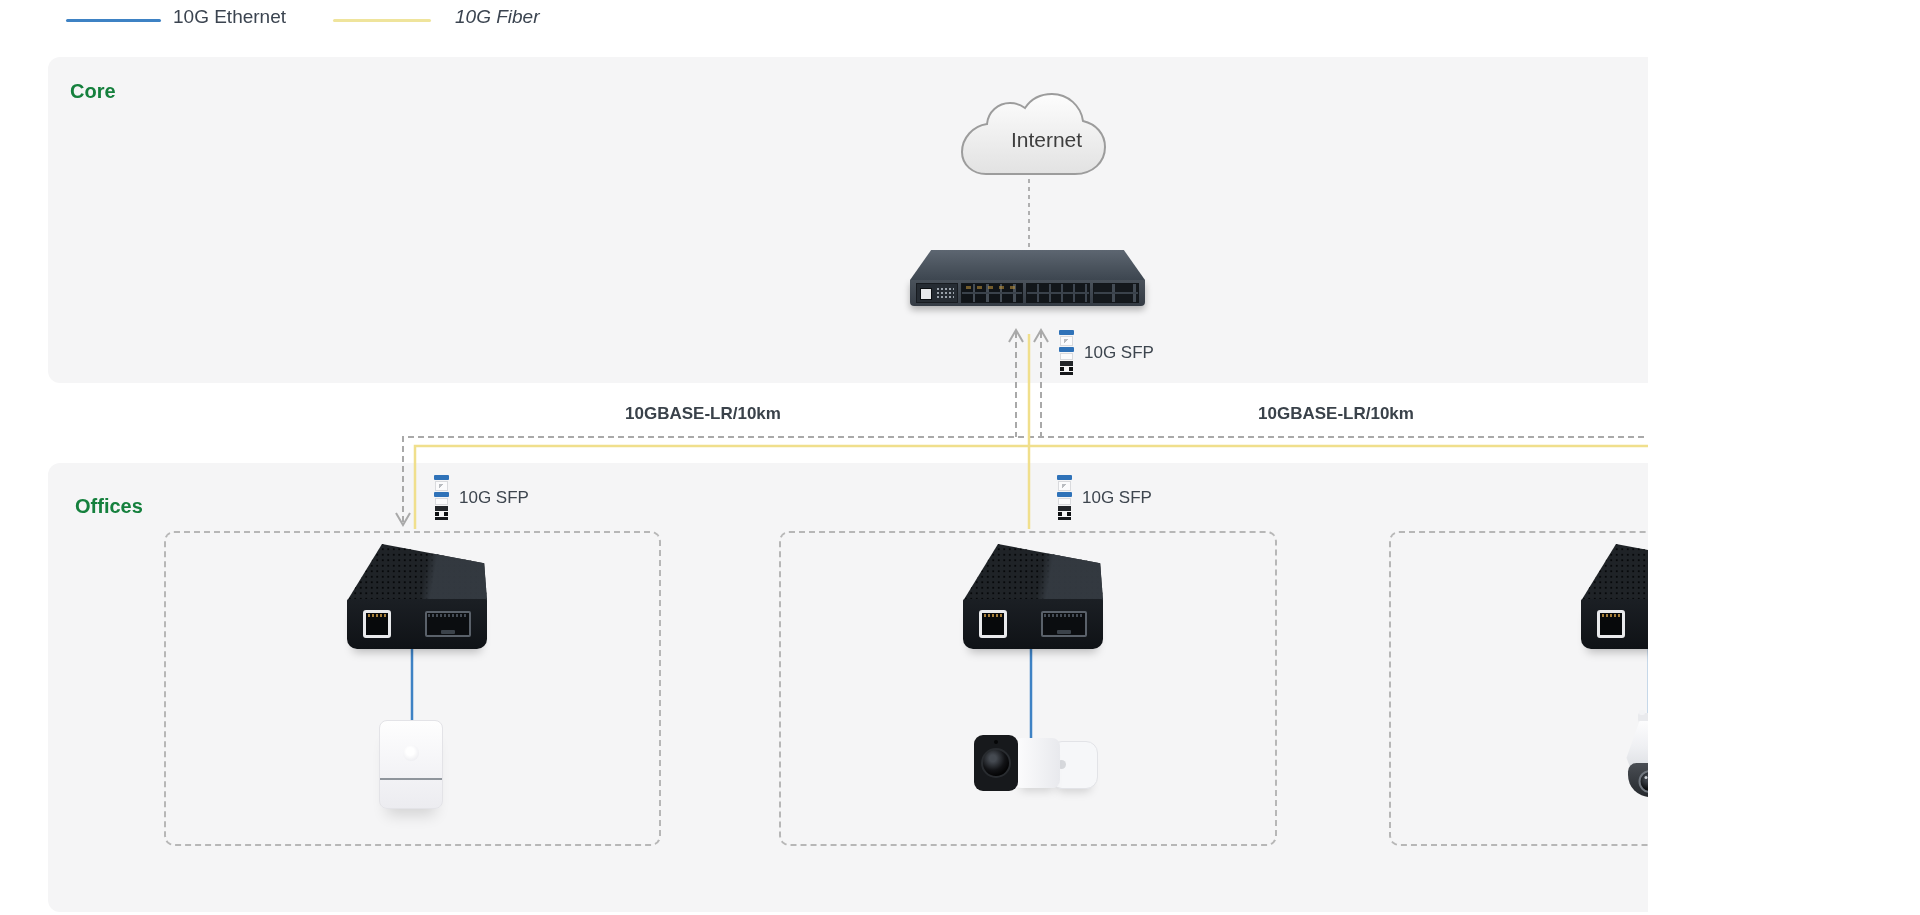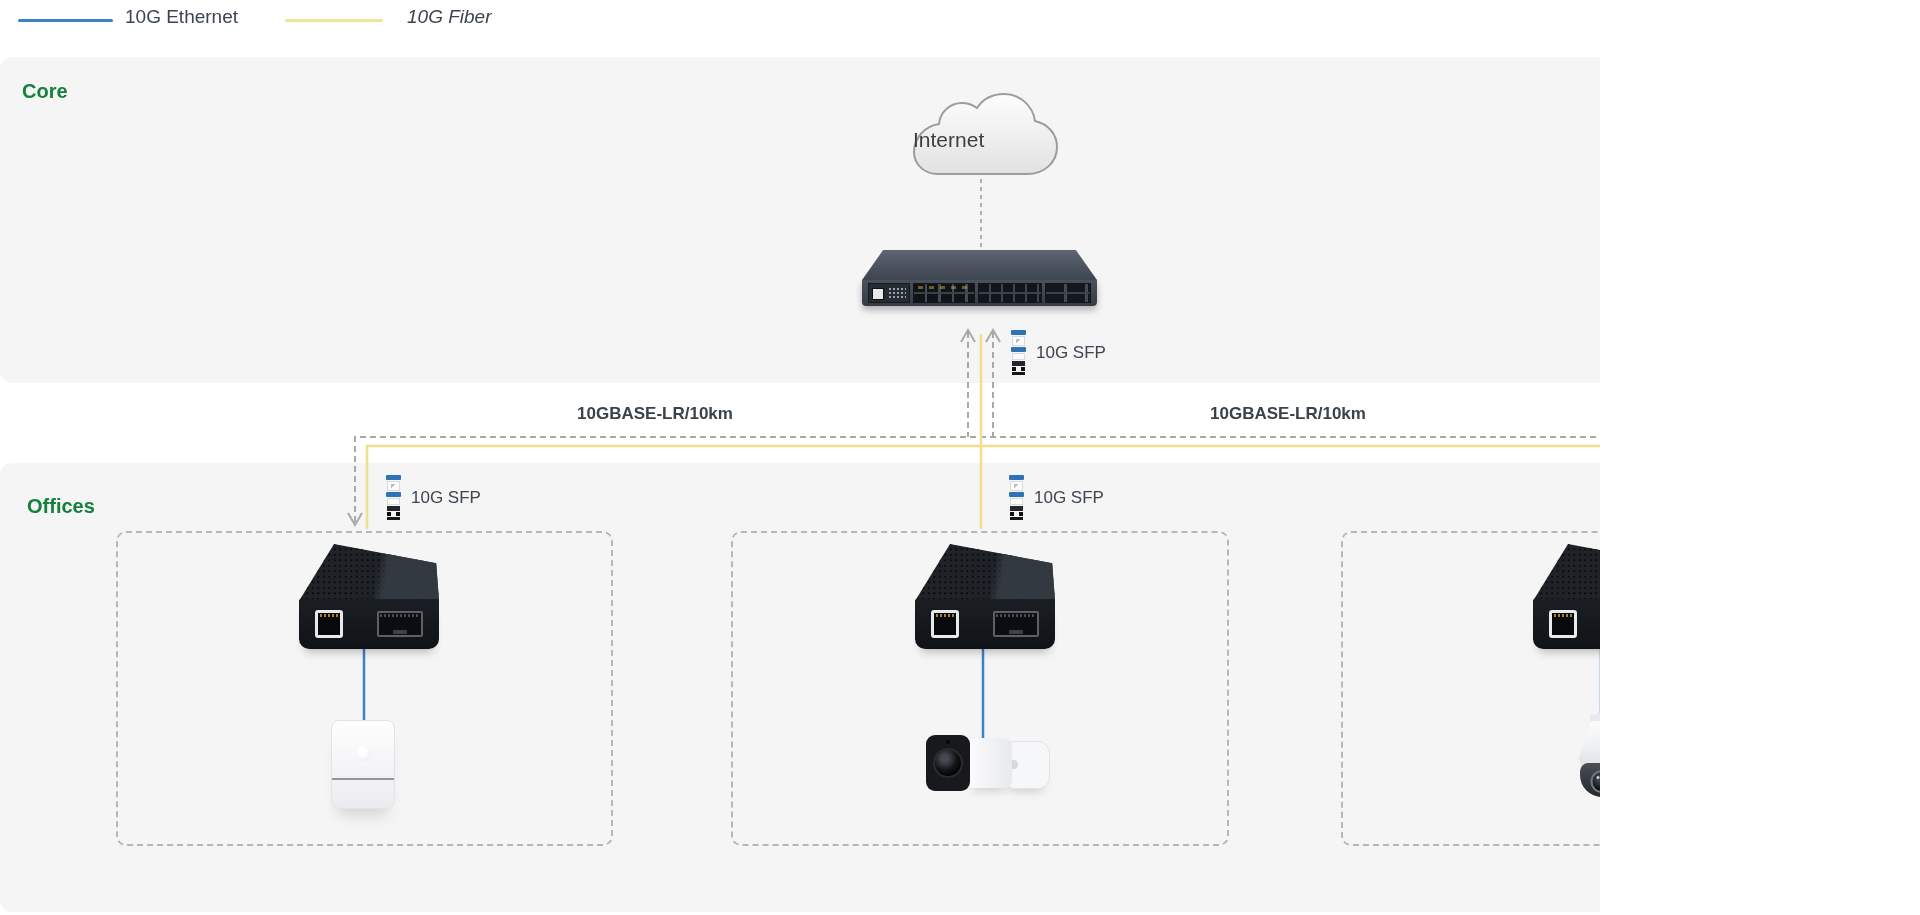--- a/index.html
+++ b/index.html
@@ -1,39 +1,39 @@
 <!DOCTYPE html>
 <html><head>
 <meta charset="utf-8">
 <style>
   html,body { margin:0; padding:0; background:#ffffff; }
   .stage {
     position:relative; width:1600px; height:915px; background:#ffffff;
-    font-family:"Liberation Sans", sans-serif; overflow:hidden; color:#3d454e;
+    font-family:"Liberation Sans", sans-serif; overflow:hidden; color:#3d454e;margin-left:48px;
   }
 
   
   .legend-line { position:absolute; top:19px; height:3px; border-radius:2px; }
   .legend-line.eth { left:18px; width:95px; background:#3e82c4; }
   .legend-line.fib { left:285px; width:98px; background:#efe49c; }
   .legend-text { position:absolute; top:6px; font-size:19px; color:#3b4450; }
   .legend-text.eth { left:125px; }
   .legend-text.fib { left:407px;font-style:italic; }
 
   
   .section { position:absolute; left:0; width:1920px; background:#f5f5f6; border-radius:12px; z-index:0; }
   .section.core { top:57px; height:326px; }
   .section.access { top:463px; height:449px; }
   .section-label { position:absolute; font-size:20px; font-weight:700; color:#15803d; z-index:3; }
   .section-label.core { left:22px; top:80px; }
   .section-label.access { left:27px; top:495px; }
 
   
   .cloud-wrap { position:absolute; left:905px; top:86px; width:155px; height:94px; z-index:3; }
-  .cloud-label { position:absolute; left:8px; top:42px; width:100%; text-align:left;
+  .cloud-label { position:absolute; left:16px; top:42px; width:100%; text-align:center;
                  font-size:21px; color:#3e3e3e; }
 
   
   .switch { position:absolute; left:862px; top:250px; width:235px; height:56px; z-index:3; }
   .sw-top {
     height:30px; background:linear-gradient(180deg,#5d6671 0%, #4b545e 55%, #3d4650 100%);
     clip-path:polygon(9% 0, 91% 0, 100% 100%, 0 100%);
     border-radius:3px 3px 0 0;
   }
   .sw-front {

